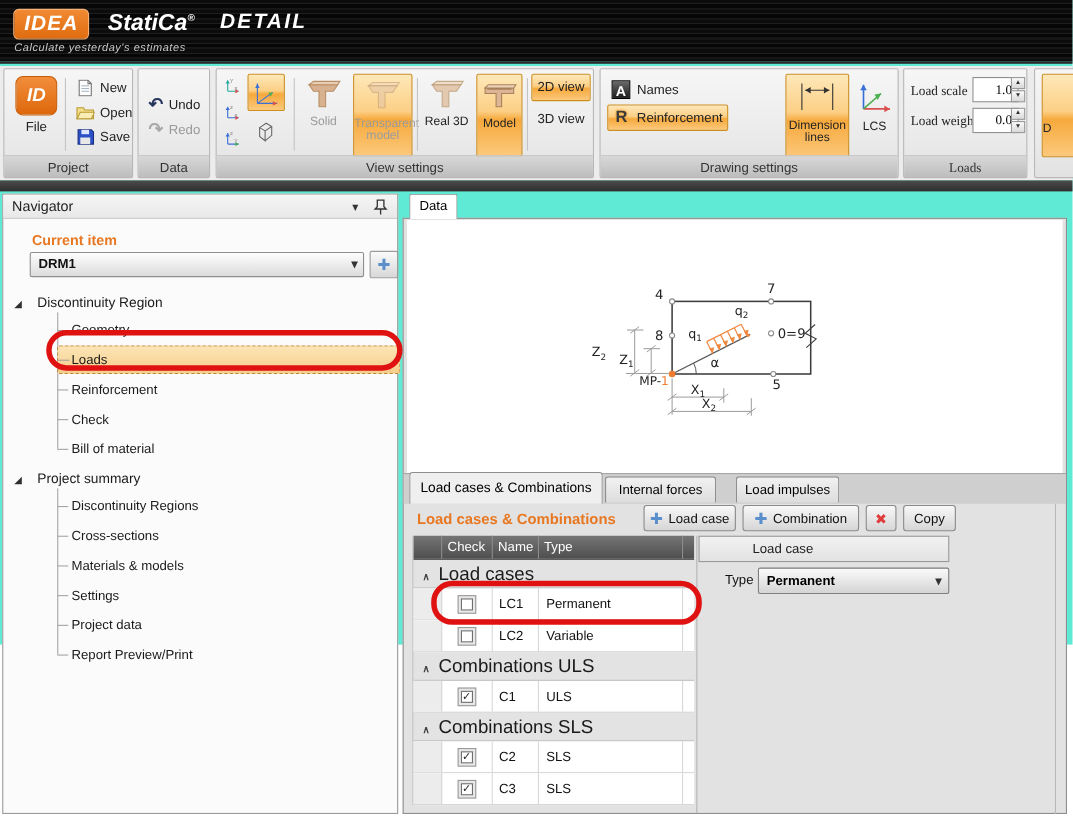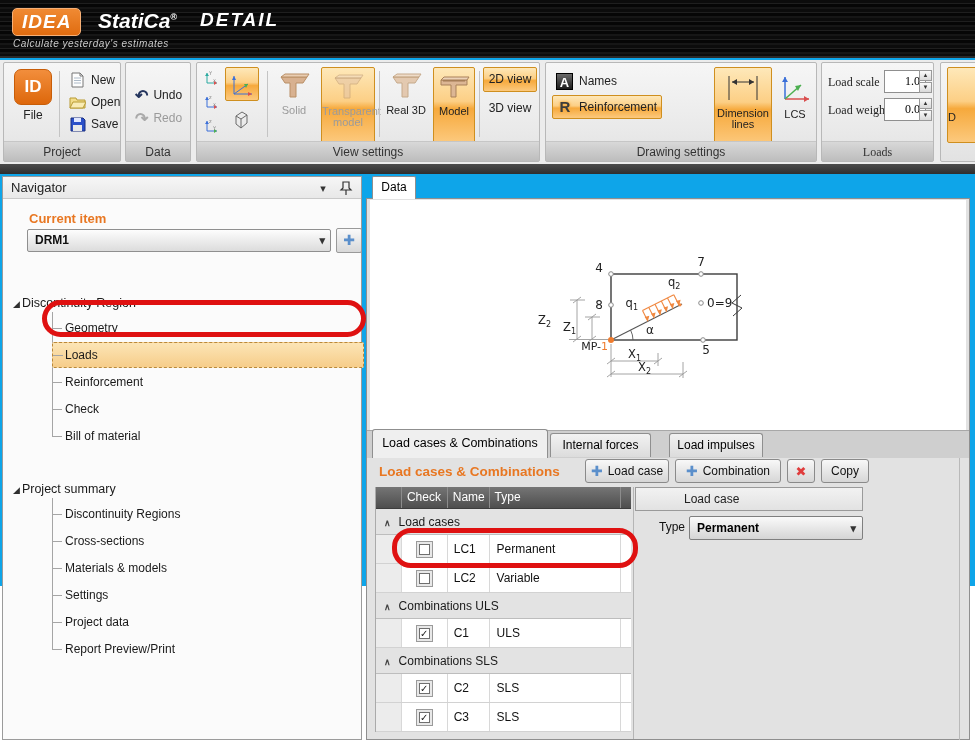--- a/index.html
+++ b/index.html
@@ -1,17 +1,17 @@
 <!DOCTYPE html>
 <html><head>
 <meta charset="utf-8">
 <style>
   * { margin:0; padding:0; box-sizing:border-box; }
   html,body { width:975px; height:742px; overflow:hidden; font-family:"Liberation Sans", sans-serif; }
-  .app { position:absolute; top:0; left:0; width:975px; height:586px; background:#0ea5e9; }
+  .app { position:absolute; top:0; left:0; width:975px; height:586px; background:#5eead4; }
 
   
   .titlebar { position:absolute; top:0; left:0; width:975px; height:58px;
     background:repeating-linear-gradient(180deg,#0c0c0c 0 3px,#1f1f1f 3px 4px,#060606 4px 7px,#161616 7px 9px);
     border-bottom:2px solid #2a2a2a; }
   .logo-box { position:absolute; left:12px; top:8px; background:linear-gradient(#f08a33,#e06c10); border-radius:5px;
     padding:2px 9px; border:1px solid #f7b076; }
   .logo-idea { font-style:italic; font-weight:bold; font-size:19px; color:#fff; letter-spacing:1px; }
   .logo-statica { position:absolute; left:98px; top:9px; color:#fff; font-style:italic; font-weight:bold; font-size:21px; }
   .logo-reg { font-size:9px; vertical-align:super; }
@@ -21,21 +21,21 @@
   
   .ribbon { position:absolute; top:60px; left:0; width:975px; height:104px; background:#ececec; }
   .rgroup { position:absolute; top:2px; height:100px; background:linear-gradient(#f6f6f6,#e9e9e9 70%,#e2e2e2);
     border:1px solid #b8b8b8; border-radius:2px; }
   .rgroup-label { position:absolute; left:0; right:0; bottom:0; height:20px; text-align:center; font-size:12px; color:#333;
     background:linear-gradient(#d8d8d8,#bdbdbd); border-top:1px solid #c6c6c6; line-height:20px; }
   .vsep { position:absolute; top:8px; width:1px; height:66px; background:#c4c4c4; }
 
   .file-btn { position:absolute; left:8px; top:6px; width:42px; height:56px; text-align:center; cursor:default; }
   .file-icon { width:38px; height:36px; margin:0 auto; background:linear-gradient(#f28e3c,#dd670b); border:1px solid #c85d08;
-    border-radius:7px; color:#fff; font-weight:bold; font-size:17px; line-height:34px;text-align:center; }
+    border-radius:7px; color:#fff; font-style:italic; font-weight:bold; font-size:17px; line-height:34px;text-align:center; }
   .file-label { font-size:12px; color:#222; margin-top:3px; }
   .srow-btn { position:absolute; display:flex; align-items:center; gap:5px; font-size:12px; color:#222; height:20px; padding:0 3px; }
   .icon16 { width:17px; height:16px; display:inline-block; }
 
   .undo-glyph::before { content:"\21B6"; font-weight:bold; font-size:16px; color:#25355e; }
   .redo-glyph::before { content:"\21B7"; font-weight:bold; font-size:16px; color:#a9a9a9; }
   .redo-label { color:#9a9a9a; }
 
   .bigbtn { position:absolute; top:4px; height:76px; text-align:center; font-size:11px; color:#222; padding-top:4px; }
   .bigbtn .blabel { margin-top:2px; line-height:11px; }
@@ -68,21 +68,21 @@
   .current-item { position:absolute; left:26px; top:34px; color:#e87722; font-weight:bold; font-size:13px; }
   .combo { position:absolute; left:24px; top:52px; width:304px; height:23px; background:linear-gradient(#fdfdfd,#dcdcdc);
     border:1px solid #8f8f8f; border-radius:2px; font-size:12px; font-weight:bold; color:#111; line-height:21px; padding-left:7px; }
   .combo .caret { position:absolute; right:5px; top:0; line-height:21px; }
   .combo .caret::before { content:"\25BE"; font-size:11px; color:#333; }
   .plus-btn { position:absolute; left:333px; top:51px; width:26px; height:25px; background:linear-gradient(#fafafa,#d8d8d8);
     border:1px solid #9a9a9a; border-radius:2px; text-align:center; }
   .plus-glyph::before { content:"\271A"; color:#5b8fcb; font-size:14px; line-height:23px; }
 
   .tree { position:absolute; left:8px; top:86px; width:348px; font-size:12px; color:#1a1a1a; }
-  .tgroup { display:flex; align-items:center; gap:2px; padding:5px 0 5px 2px; font-size:12.5px;margin-top:28px; }
+  .tgroup { display:flex; align-items:center; gap:14px; padding:5px 0 5px 2px; font-size:12.5px; }
   .tgroup-arrow::before { content:"\25E2"; font-size:9px; color:#2f2f2f; }
   .tchildren { margin-left:41px; position:relative; margin-bottom:2px; }
   .tchildren::before { content:""; position:absolute; left:0; top:-3px; bottom:13px; width:1px; background:#a5a5a5; }
   .titem { position:relative; padding:6px 4px 6px 13px; margin:0 0 1px 0; width:312px; }
   .titem::before { content:""; position:absolute; left:0; top:50%; width:10px; height:1px; background:#a5a5a5; }
   .titem.selected { background:linear-gradient(#fce5b6,#f6cd8a); border:1px dashed #b9883a; border-radius:2px; padding:5px 4px 5px 12px; }
 
   
   .data-tab { position:absolute; left:372px; top:176px; width:44px; height:23px; background:#fff; border:1px solid #8f8f8f;
     border-bottom:none; border-radius:2px 2px 0 0; font-size:12px; text-align:center; line-height:21px; z-index:3; }
@@ -102,21 +102,21 @@
     border-radius:3px; font-size:12px; display:flex; align-items:center; justify-content:center; gap:5px; color:#111; }
   .x-glyph::before { content:"\2716"; color:#e03c3c; font-size:13px; }
   .check-glyph-col { font-family:"DejaVu Sans", sans-serif; }
 
   
   .lc-table { position:absolute; left:8px; top:288px; width:256px; border-left:1px solid #aaa; background:#fff; }
   .lc-header { display:flex; height:22px; background:linear-gradient(#757575,#4e4e4e); border-bottom:1px solid #3d3d3d; }
   .lc-header .hcell { color:#fff; font-size:12px; line-height:21px; padding-left:5px; border-right:1px solid #8c8c8c; }
   .hc-gutter { width:26px; } .hc-check { width:46px; } .hc-name { width:42px; } .hc-type { width:132px; } .hc-fill { width:10px; border-right:none !important; }
   .lc-group { display:flex; align-items:center; gap:8px; height:26px; background:#e3e3e3; border-bottom:1px solid #bdbdbd;
-    font-size:12px; padding-left:8px; color:#1a1a1a; }
+    font-size:17px; padding-left:8px; color:#1a1a1a; }
   .lc-group-arrow::before { content:"\2227"; font-size:9px; font-weight:bold; color:#444; }
   .lc-row { display:flex; height:29px; border-bottom:1px solid #d2d2d2; background:#fff; }
   .lc-row .cell { border-right:1px solid #d8d8d8; display:flex; align-items:center; font-size:12px; color:#111; }
   .c-gutter { width:26px; background:#ececec; }
   .c-check { width:46px; justify-content:center; }
   .c-name { width:42px; padding-left:6px; }
   .c-type { width:132px; padding-left:7px; }
   .c-fill { width:10px; border-right:none !important; }
   .cb { width:17px; height:17px; border:1px solid #9a9a9a; background:#e8e8e8; display:flex; align-items:center; justify-content:center; }
   .cb-inner { width:11px; height:11px; border:1px solid #6f6f6f; background:#fff; font-size:10px; line-height:9px; text-align:center; color:#222; font-weight:bold; }

